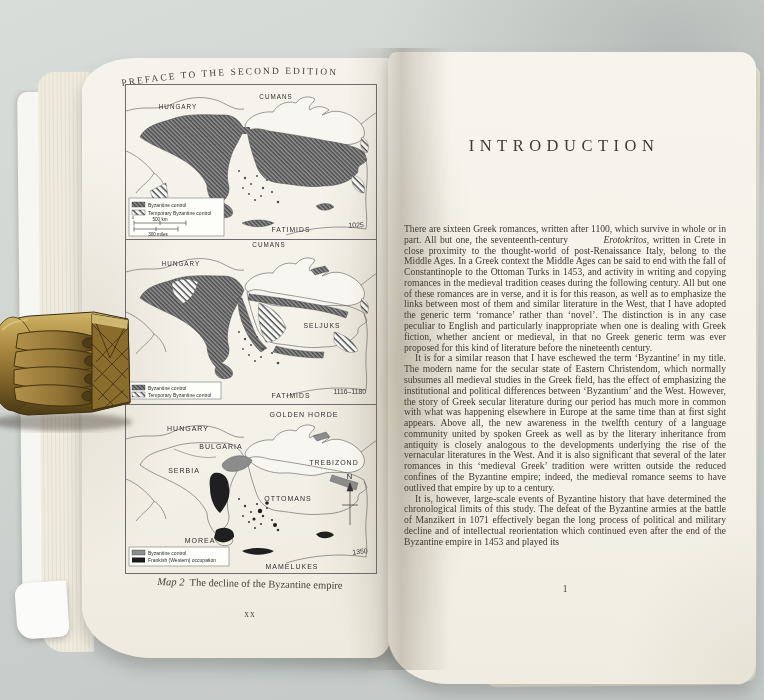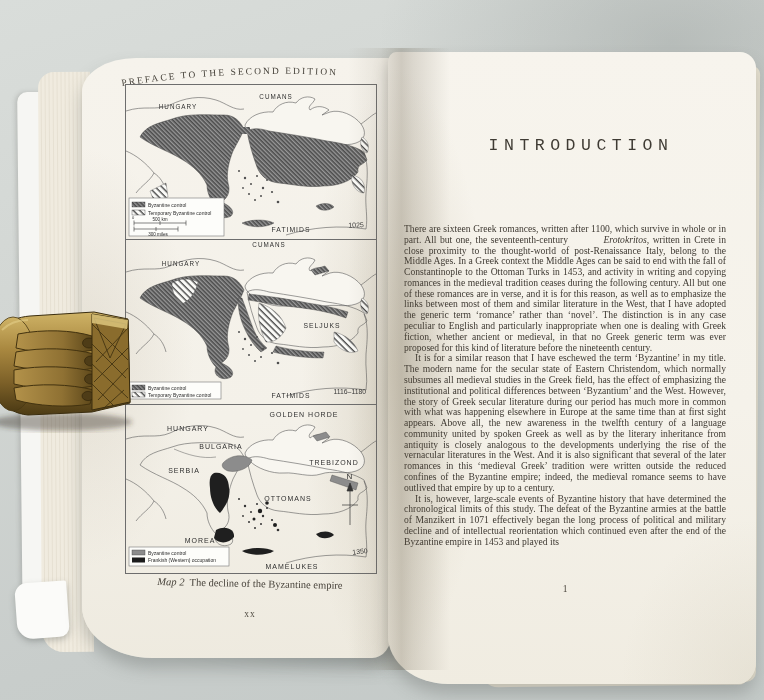--- a/index.html
+++ b/index.html
@@ -50,22 +50,22 @@
   svg text.cty{font-family:"Liberation Sans",sans-serif;fill:#2f2f2f;letter-spacing:1px;}
   svg text.leg{font-family:"Liberation Sans",sans-serif;fill:#2c2c2c;letter-spacing:0;}
   svg text.dte{font-family:"Liberation Sans",sans-serif;fill:#3a3a3a;}
 
   .map-caption{position:absolute;left:40px;top:520px;width:256px;text-align:center;
     font-size:10.5px;color:#47423a;transform:rotate(1.2deg);}
   .map-caption .cap-label{font-style:italic;margin-right:5px;}
   .folio-left{position:absolute;left:40px;top:551px;width:256px;text-align:center;
     font-size:9.5px;color:#514c43;letter-spacing:1px;}
 
-  .intro-title{position:absolute;left:37px;top:84px;width:312px;text-align:center;
-    font-size:16.5px;letter-spacing:5.5px;color:#3f3b34;font-family:Liberation Mono, monospace;}
+  .intro-title{position:absolute;left:20px;top:84px;width:312px;text-align:center;
+    font-size:16.5px;letter-spacing:5.5px;color:#3f3b34;}
   .bodytext{position:absolute;left:16px;top:172px;width:322px;
     font-size:9.6px;line-height:10.78px;color:#3e3932;text-align:justify;}
   .bodytext p{margin:0;text-indent:11px;}
   .bodytext p.noindent{text-indent:0;}
   .bodytext i{font-style:italic;margin-left:32px;}
   .folio-right{position:absolute;left:16px;top:532px;width:322px;text-align:center;
     font-size:9.5px;color:#4a453c;}
   .hand-wrap{position:absolute;left:-12px;top:300px;z-index:6;}
 </style>
 </head>

